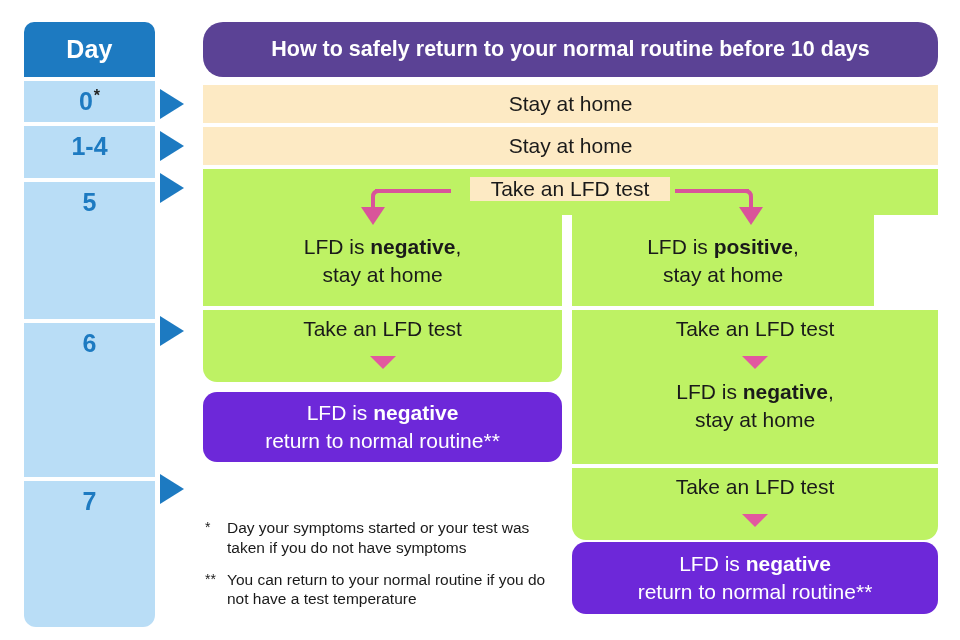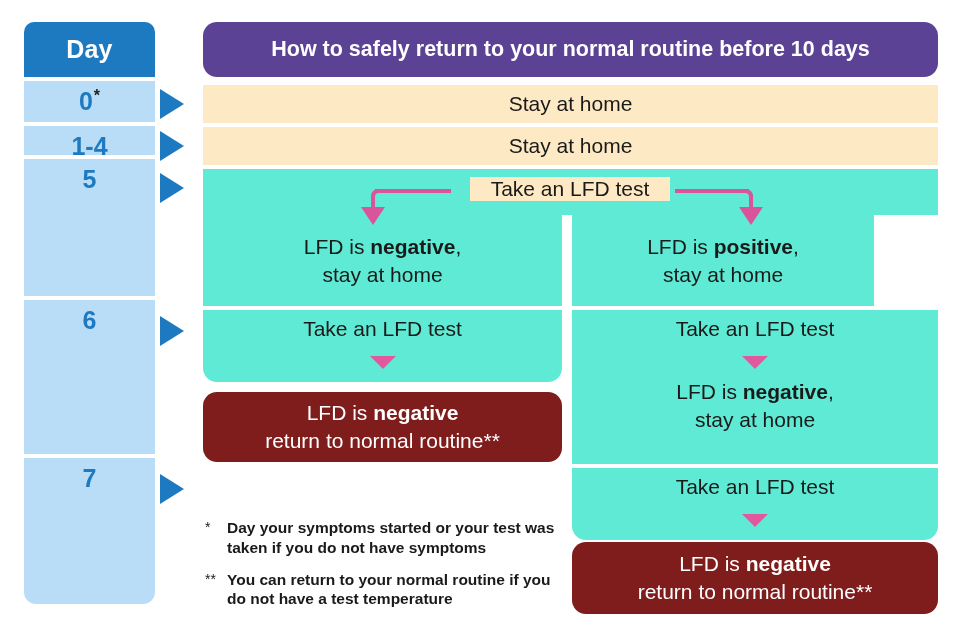--- a/index.html
+++ b/index.html
@@ -74,21 +74,21 @@
   
   .panel {
     position: absolute;
     left: 203px;
     top: 22px;
     width: 735px;
   }
   .title-bar {
     height: 55px;
     background: #5b4295;
-    border-radius: 14px;
+    border-radius: 20px;
     color: #ffffff;
     font-size: 21.5px;
     font-weight: bold;
     display: flex;
     align-items: center;
     justify-content: center;
     box-sizing: border-box;
     padding: 6px 14px;
   }
 
@@ -103,37 +103,37 @@
     align-items: center;
     justify-content: center;
     font-size: 21px;
     box-sizing: border-box;
   }
 
   
   .branch-box {
     position: absolute;
     box-sizing: border-box;
-    background: #5eead4;
+    background: #bef264;
   }
   .centered-text {
     display: flex;
     flex-direction: column;
     align-items: center;
     justify-content: center;
     text-align: center;
     font-size: 21px;
     line-height: 1.33;
     color: #1a1a1a;
   }
   b { font-weight: bold; }
 
   .result-box {
     position: absolute;
-    background: #7f1d1d;
+    background: #6d28d9;
     border-radius: 14px;
     color: #ffffff;
     display: flex;
     flex-direction: column;
     align-items: center;
     justify-content: center;
     text-align: center;
     font-size: 21px;
     line-height: 1.34;
     box-sizing: border-box;
@@ -163,36 +163,36 @@
     display: flex;
     margin-bottom: 12px;
   }
   .fn .mark {
     width: 22px;
     flex: 0 0 22px;
     text-align: left;
     font-size: 14px;
     padding-top: 1px;
   }
-  .fn .body { flex: 1; font-weight: bold; }
+  .fn .body { flex: 1; }
 </style>
 </head>
 <body>
 
 <div id="infographic">
 
   <div class="day-col">
     <div class="day-header">Day</div>
 
     <div class="day-cell" style="height:41px;">
       <span class="num">0</span>
         <span class="star">*</span>
     </div>
 
-    <div class="day-cell" style="height:29px;">
+    <div class="day-cell" style="height:52px;">
       <span class="num">1-4</span>
     </div>
 
     <div class="day-cell" style="height:137px;">
       <span class="num">5</span>
     </div>
 
     <div class="day-cell" style="height:154px;">
       <span class="num">6</span>
     </div>

